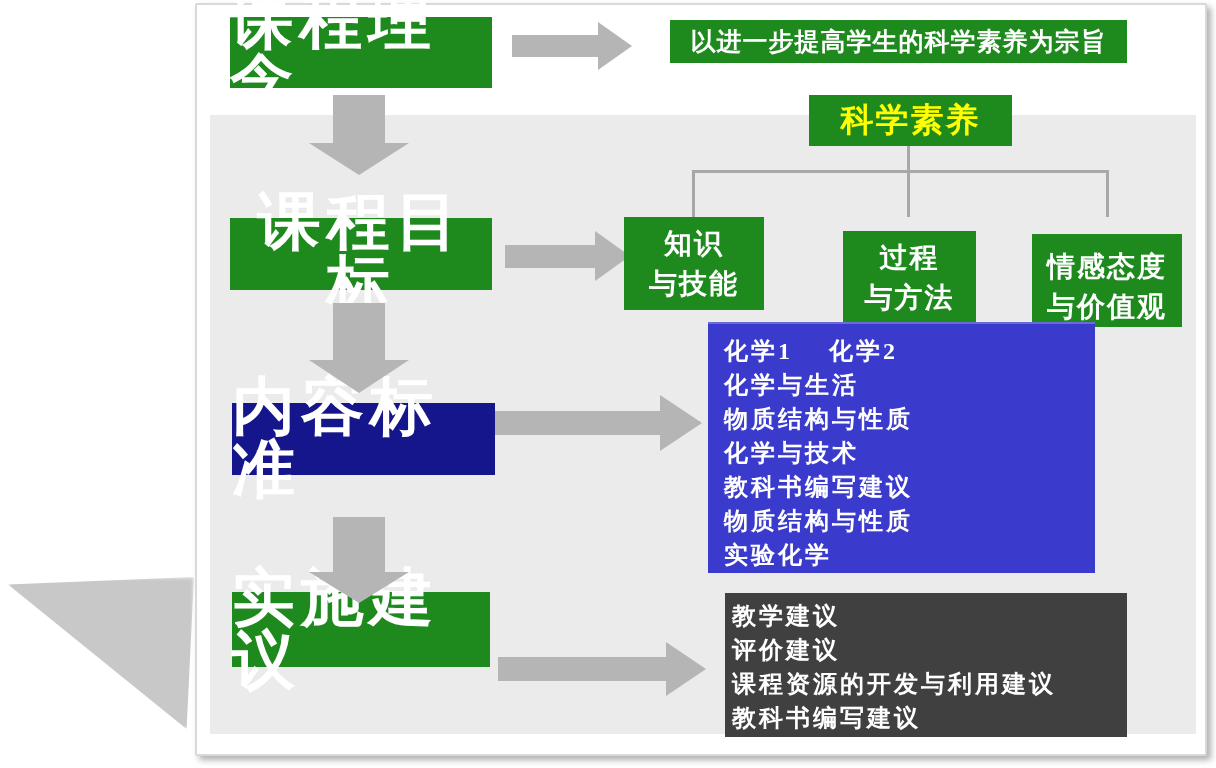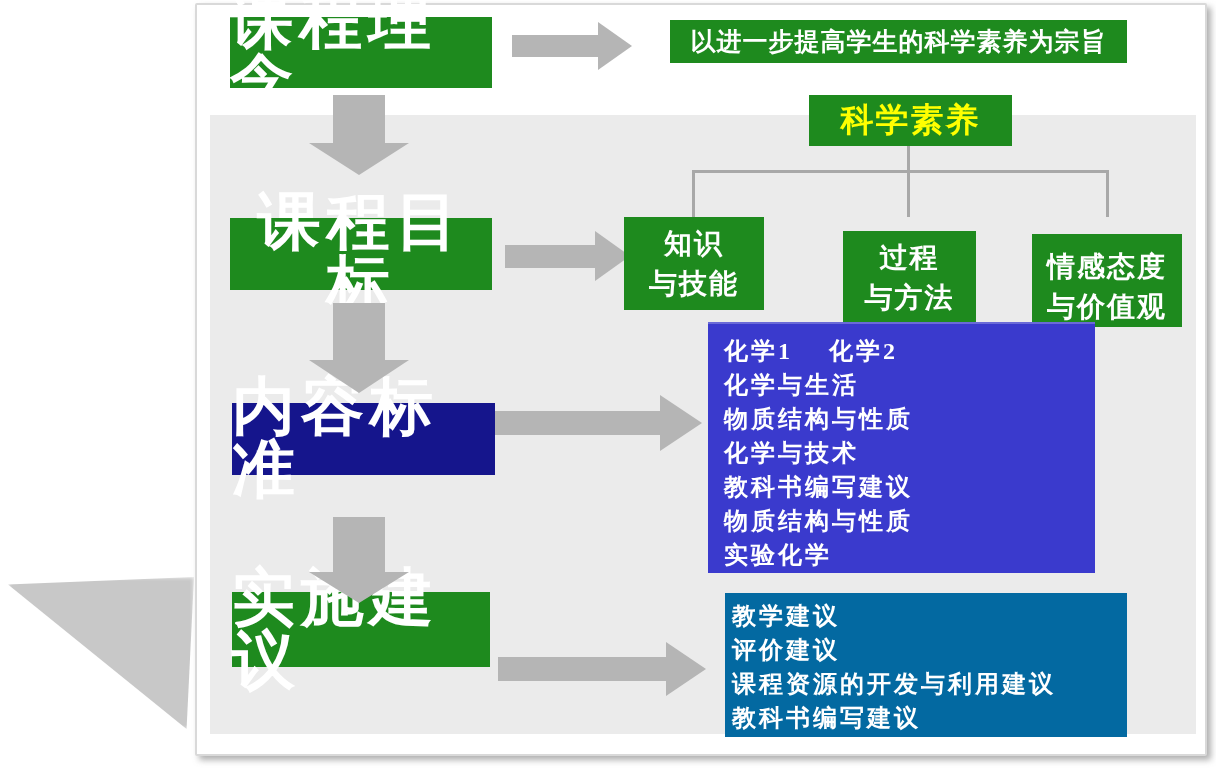--- a/index.html
+++ b/index.html
@@ -59,21 +59,21 @@
     background:#1e8a1e; color:#ffffff;
     display:flex; flex-direction:column; align-items:center; justify-content:center;
     font-weight:bold; font-size:28px; line-height:40px; letter-spacing:2px;
     text-align:center;
   }
   .list-box {
     color:#ffffff; font-weight:bold;
     padding:10px 0 0 16px;
   }
   .list-box.blue { background:#3a3acd; border-top:2px solid #6a6ad8; }
-  .list-box.green { background:#0369a1;padding-left:7px; }
+  .list-box.green { background:#404040;padding-left:7px; }
   .list-line { font-size:24px; line-height:34px; letter-spacing:3px; white-space:pre; }
   .list-box.green .list-line { line-height:34px; }
 
   
   .conn { position:absolute; background:#a8a8a8; z-index:3; }
 
   
   .arrow-right { position:absolute; display:flex; align-items:center; z-index:3; }
   .ar-tail { background:#b5b5b5; }
   .ar-head { width:0; height:0; border-style:solid; border-color:transparent transparent transparent #b5b5b5; }

